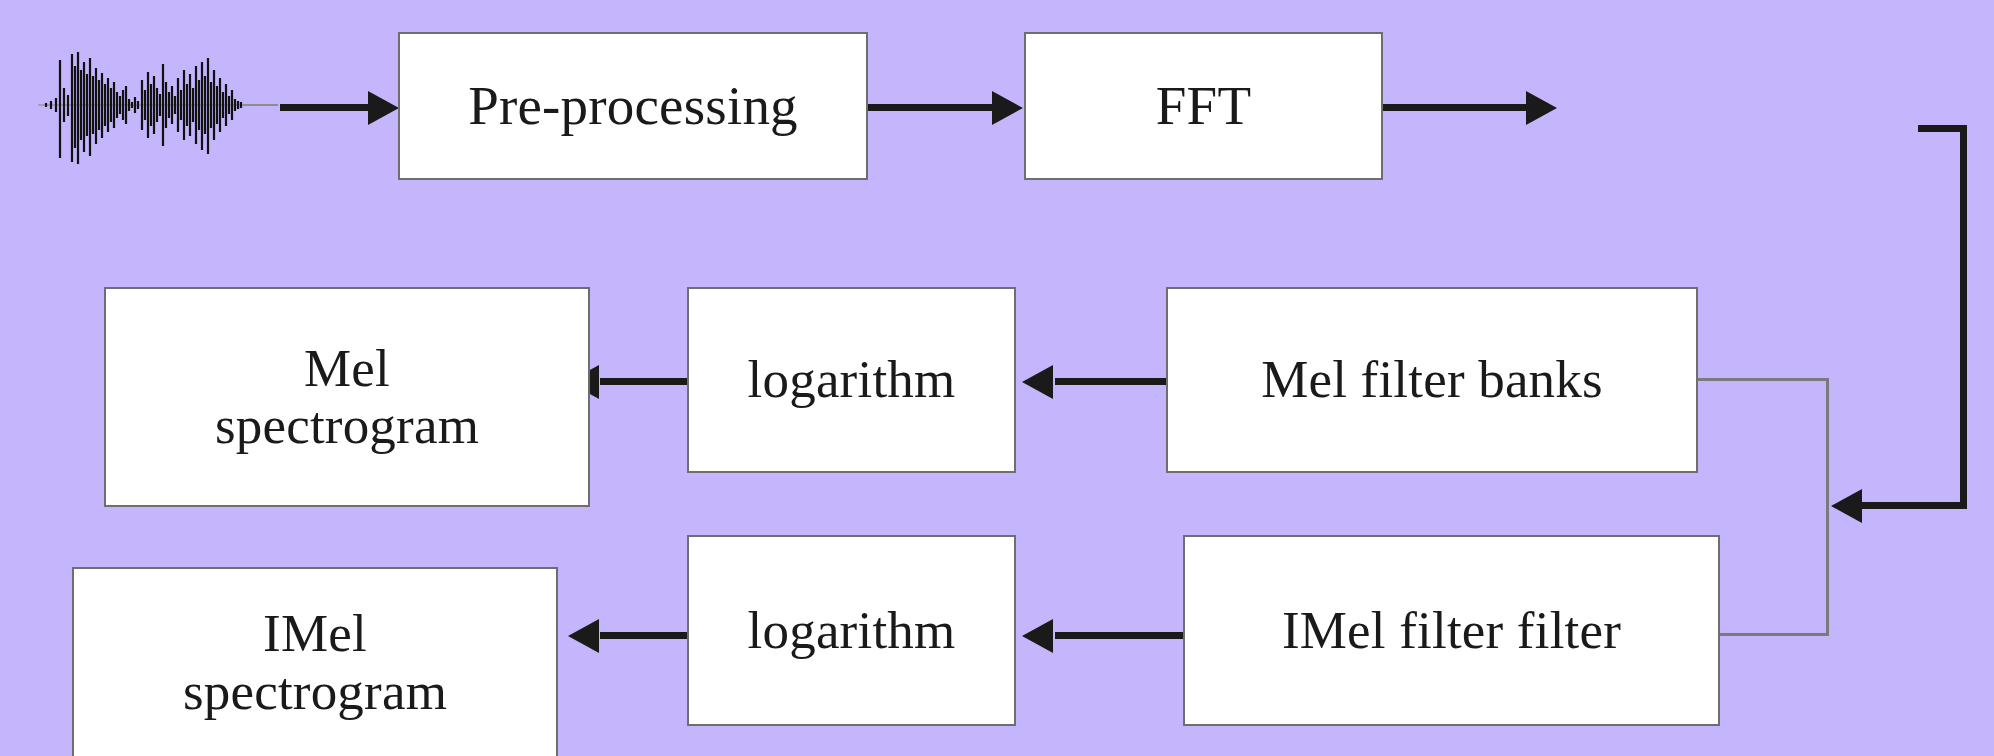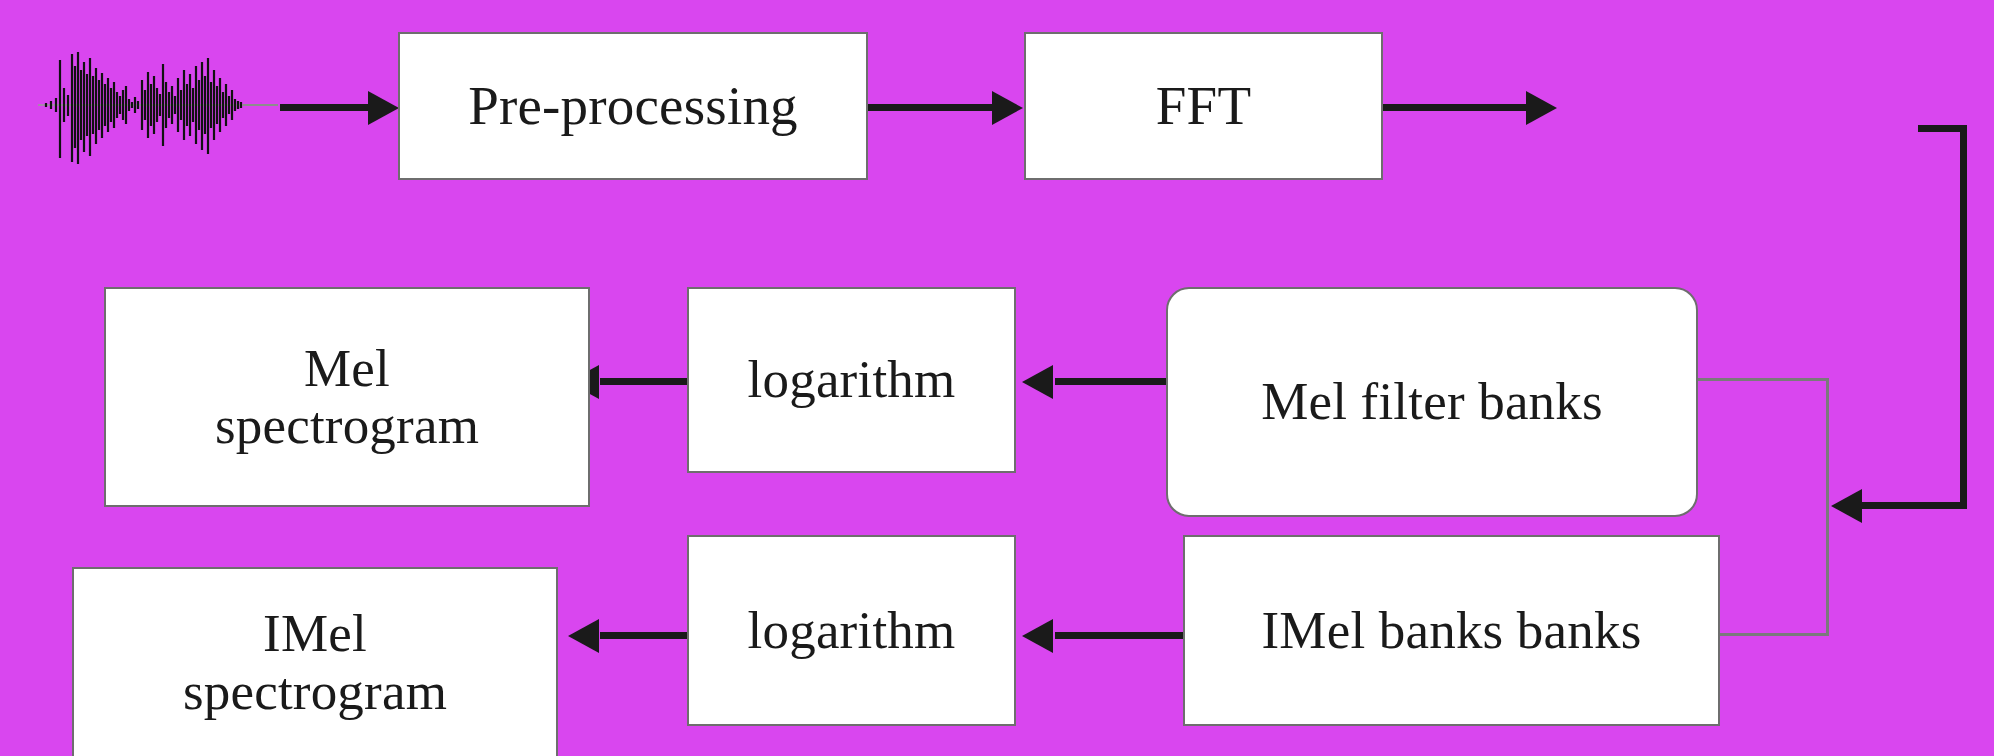--- a/index.html
+++ b/index.html
@@ -5,21 +5,21 @@
 <style>
   html, body {
     margin: 0;
     padding: 0;
     background: #ffffff;
   }
   #canvas {
     position: relative;
     width: 1994px;
     height: 756px;
-    background: #d946ef;
+    background: #c4b5fd;
     overflow: hidden;
     font-family: "Liberation Serif", "DejaVu Serif", serif;
   }
   .node {
     position: absolute;
     box-sizing: border-box;
     border: 2px solid #6e6e6e;
     background: #ffffff;
     display: flex;
     align-items: center;
@@ -28,21 +28,21 @@
     color: #1a1a1a;
     line-height: 1.08;
     letter-spacing: 0.2px;
   }
   .node .lbl { display: block; padding: 0 6px; }
   .n-pre   { left: 398px;  top: 32px;  width: 470px; height: 148px; font-size: 55px; }
   .n-fft   { left: 1024px; top: 32px;  width: 359px; height: 148px; font-size: 55px; }
   .n-sk    { left: 1558px; top: 32px;  width: 362px; height: 148px; font-size: 55px; }
   .n-melsp { left: 72px;   top: 287px; width: 486px; height: 220px; font-size: 53px; margin-left: 32px; }
   .n-log1  { left: 687px;  top: 287px; width: 329px; height: 186px; font-size: 53px; }
-  .n-melfb { left: 1166px; top: 287px; width: 532px; height: 230px; font-size: 53px; border-radius: 23px; }
+  .n-melfb { left: 1166px; top: 287px; width: 532px; height: 186px; font-size: 53px; }
   .n-imelsp{ left: 72px;   top: 535px; width: 486px; height: 191px; font-size: 53px; margin-top: 32px; }
   .n-log2  { left: 687px;  top: 535px; width: 329px; height: 191px; font-size: 53px; }
   .n-imelfb{ left: 1183px; top: 535px; width: 537px; height: 191px; font-size: 53px; }
 
   .formula { font-size: 55px; white-space: nowrap; }
   .formula .bar { font-style: normal; font-size: 62px; vertical-align: -3px; padding: 0 1px; }
   .formula .it  { font-style: italic; }
   .formula sup  { font-size: 0.54em; vertical-align: super; font-style: normal; }
 
   
@@ -200,16 +200,16 @@
       <span class="lbl">IMel</span>
       <span class="lbl">spectrogram</span>
     </span>
   </div>
 
   <div class="node n-log2">
     <span class="lbl">logarithm</span>
   </div>
 
   <div class="node n-imelfb">
-    <span class="lbl">IMel banks banks</span>
+    <span class="lbl">IMel filter filter</span>
   </div>
 
 </div>
 
 </body></html>

